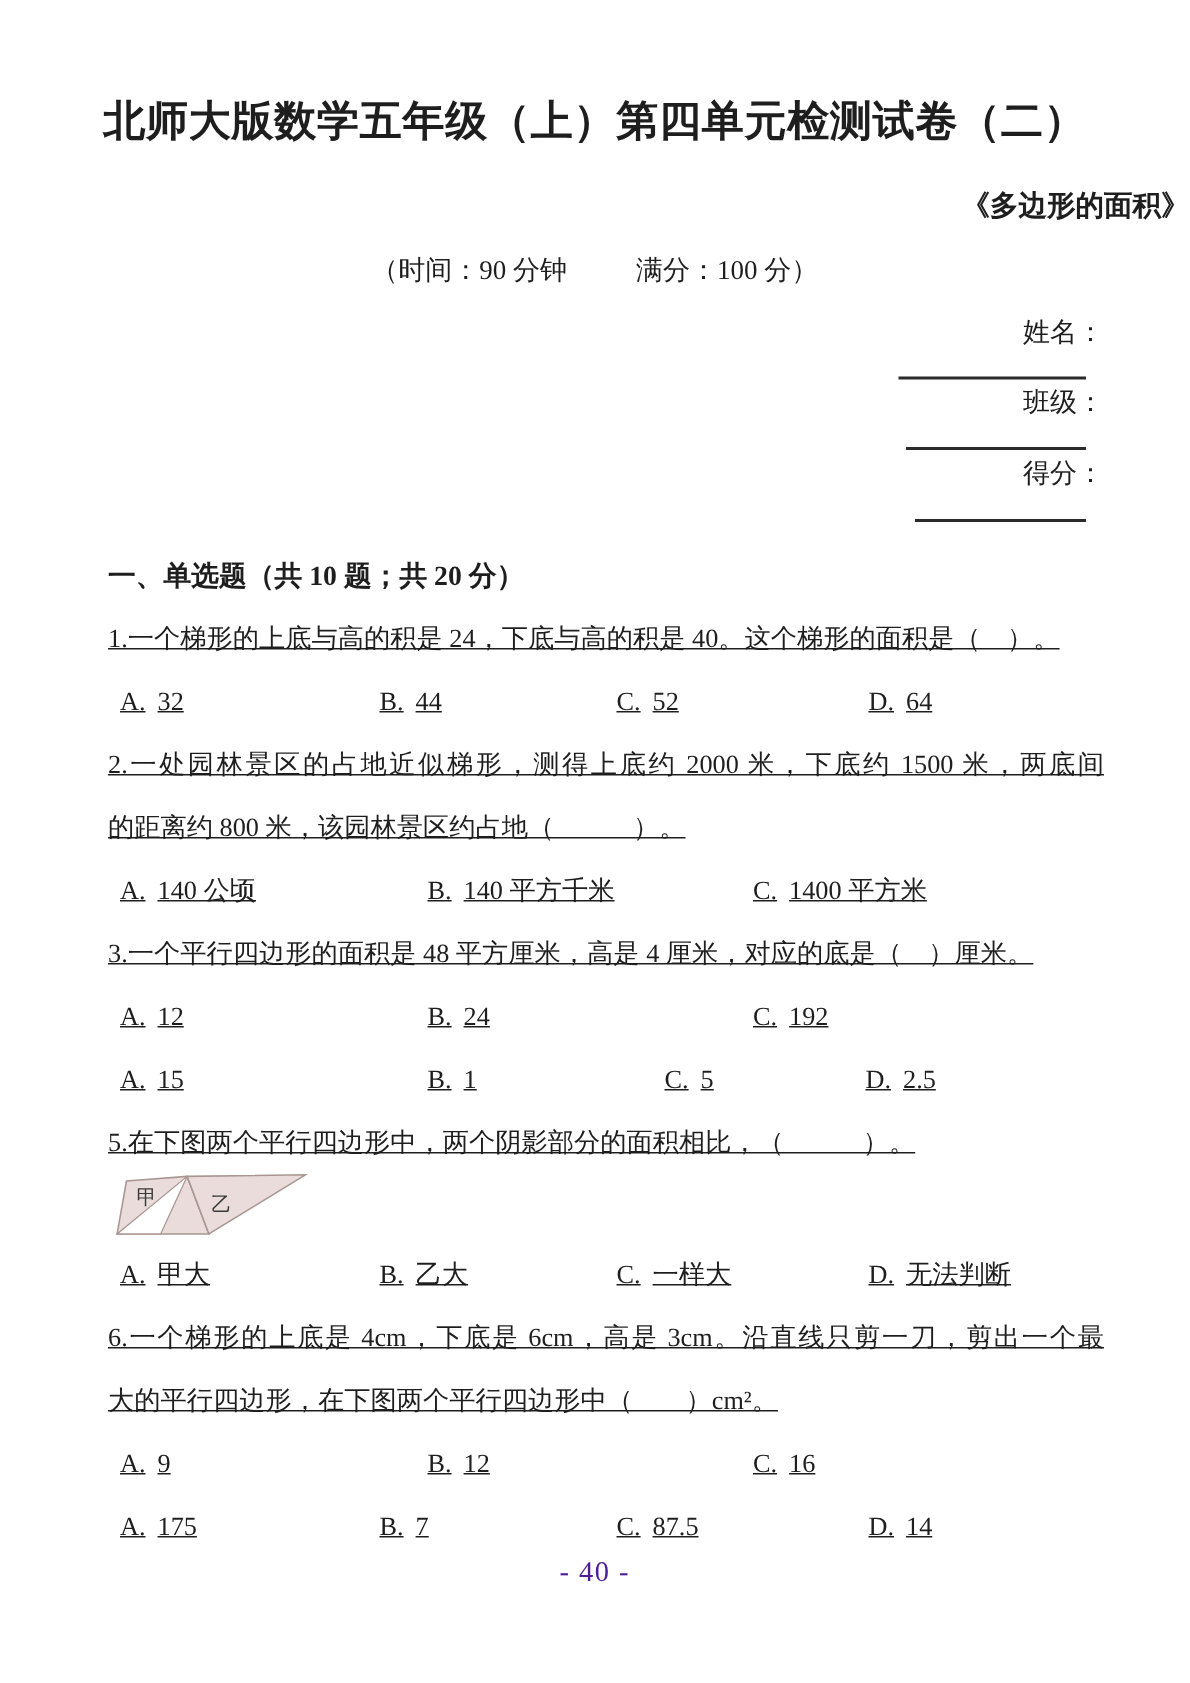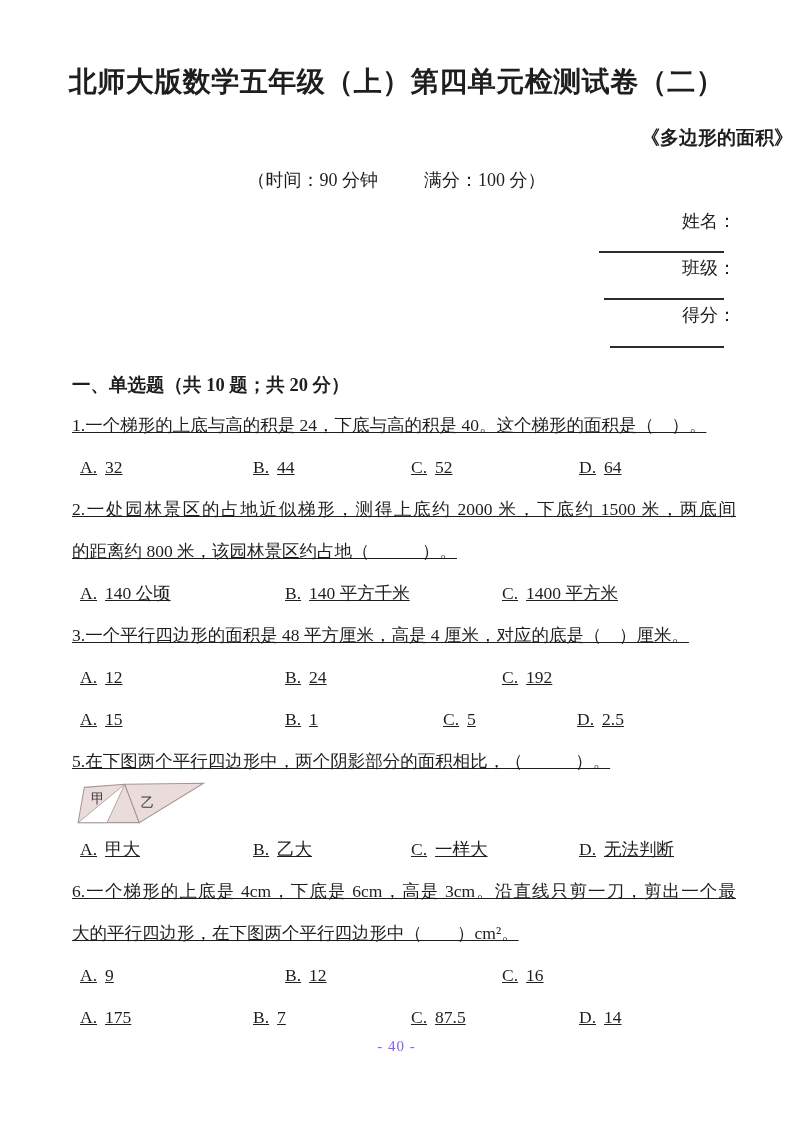--- a/index.html
+++ b/index.html
@@ -91,23 +91,23 @@
     font-family: "Liberation Serif", "DejaVu Serif", serif;
     font-size: 13px;
     fill: #3a3a3a;
   }
   .footer {
     position: absolute;
     left: 0;
     right: 0;
     top: 1038px;
     text-align: center;
-    font-size: 15px;
+    font-size: 19px;
     letter-spacing: 1px;
-    color: #8b5cf6;
+    color: #4c1d95;
   }
 </style>
 </head>
 <body>
 
 <div class="page">
 
   <div class="title">北师大版数学五年级（上）第四单元检测试卷（二）</div>
 
   <div class="subtitle">《多边形的面积》</div>

